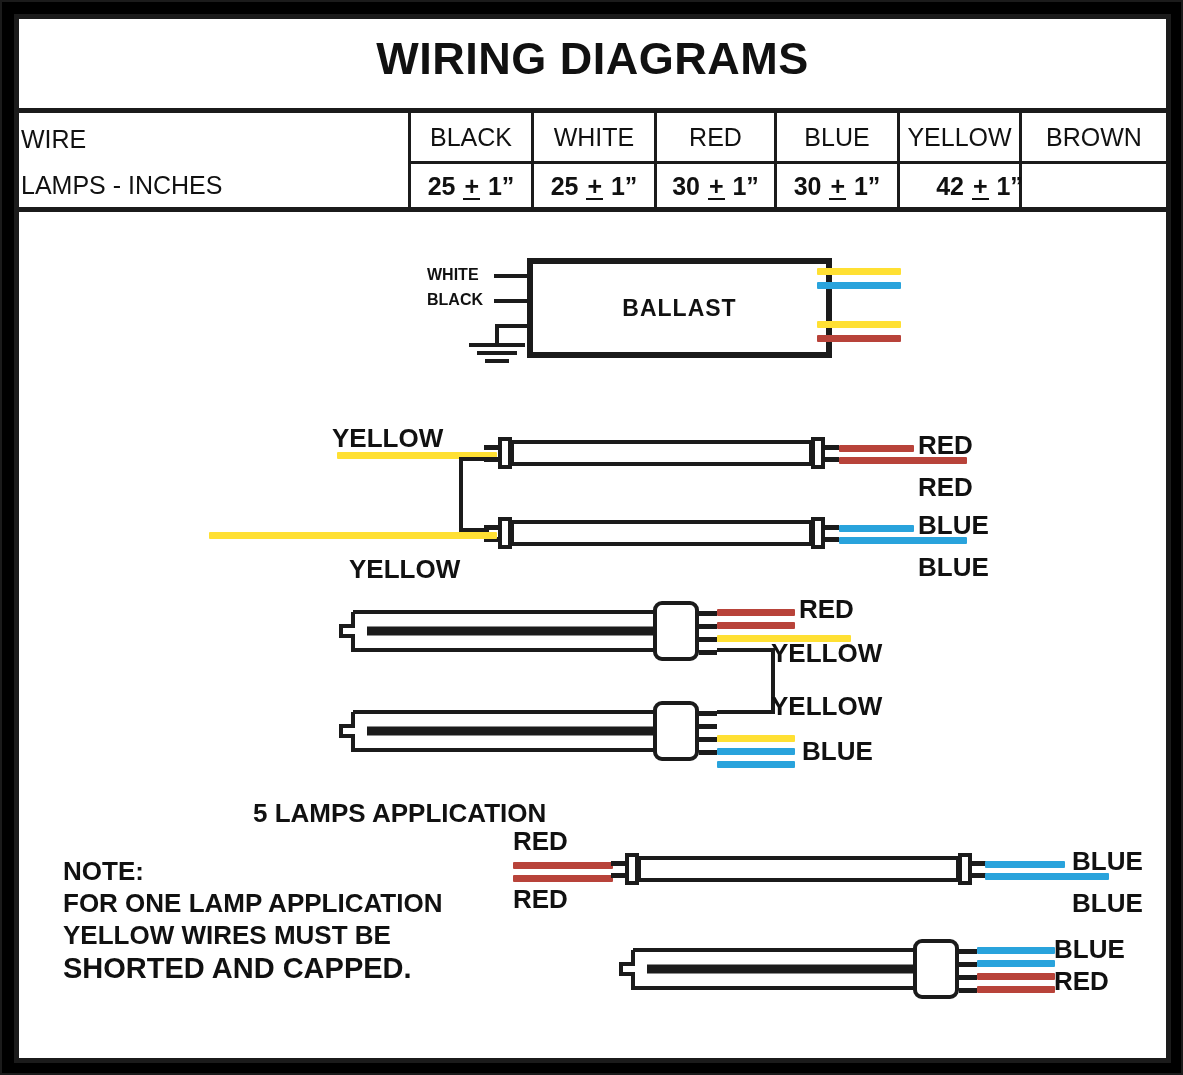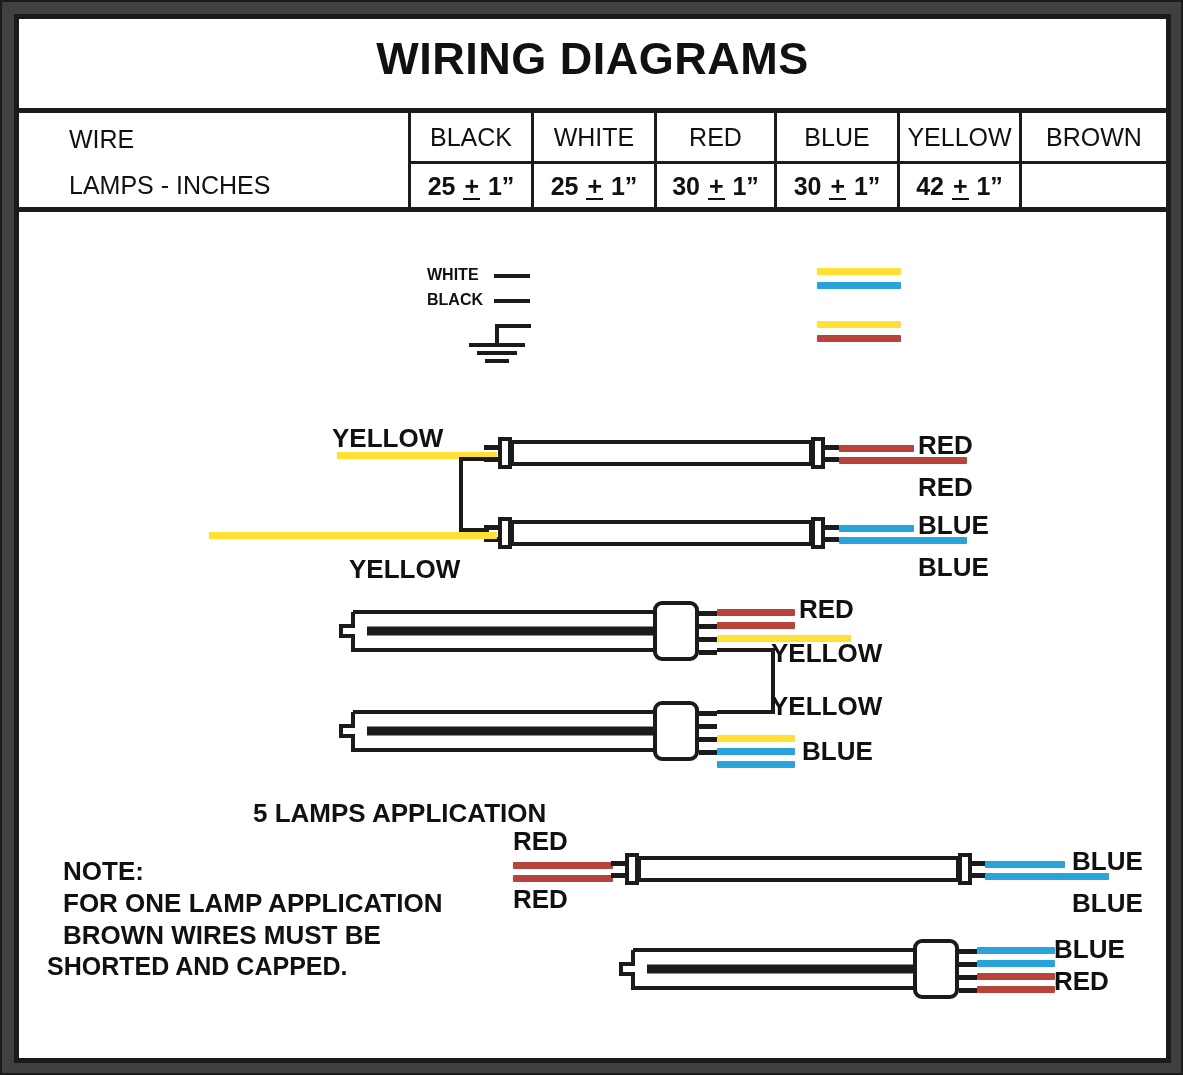--- a/index.html
+++ b/index.html
@@ -1,37 +1,37 @@
 <!DOCTYPE html>
 <html><head>
 <meta charset="utf-8">
 <style>
   html,body{margin:0;padding:0;background:#fff;}
   body{width:1183px;height:1075px;font-family:"Liberation Sans",sans-serif;color:#111;}
 
   #page{position:relative;width:1183px;height:1075px;box-sizing:border-box;
-        border:2px solid #1b1b1b;background:#404040;overflow:hidden;}
+        border:2px solid #1b1b1b;background:#000000;overflow:hidden;}
   #frame{position:absolute;left:12px;top:12px;width:1157px;height:1049px;
          box-sizing:border-box;border:5px solid #1b1b1b;background:#fff;}
 
   
   .title-row{position:absolute;left:0;top:0;width:100%;height:94px;
              border-bottom:5px solid #1b1b1b;box-sizing:border-box;}
   .title{position:absolute;left:0;right:0;top:14px;text-align:center;
          font-size:45px;font-weight:bold;letter-spacing:.5px;
          font-family:"Liberation Sans",sans-serif;}
 
   
   .tbl{position:absolute;left:0;top:94px;width:100%;height:99px;
        border-bottom:5px solid #1b1b1b;box-sizing:border-box;}
   .tbl .vline{position:absolute;top:0;bottom:0;width:3px;background:#1b1b1b;}
   .tbl .hline{position:absolute;left:389px;right:0;height:3px;background:#1b1b1b;}
   .lbl-cell{position:absolute;left:-4px;top:0;width:393px;height:100%;}
   .lbl-cell span{position:absolute;left:6px;font-size:25px;font-weight:400;
-                 font-family:"Liberation Sans",sans-serif;white-space:nowrap;margin-left:48px;}
+                 font-family:"Liberation Sans",sans-serif;white-space:nowrap;}
   .lbl-wire{top:12px;}
   .lbl-len{top:58px;}
   .hdr-cell,.val-cell{position:absolute;display:flex;align-items:center;
                       justify-content:center;font-family:"Liberation Sans",sans-serif;}
   .hdr-cell{top:0;height:48px;font-size:25px;font-weight:400;}
   .val-cell{top:51px;height:45px;font-size:25px;font-weight:bold;}
   .pm{position:relative;display:inline-block;padding:0 2px;}
   .pm::after{content:"";position:absolute;left:1px;right:1px;bottom:1px;
              height:2.5px;background:#111;}
 
@@ -105,33 +105,36 @@
     </div>
     <div class="val-cell" style="left:515px;width:120px;">
       <span>25</span>&nbsp;<span class="pm">+</span>&nbsp;<span>1”</span>
     </div>
     <div class="val-cell" style="left:638px;width:117px;">
       <span>30</span>&nbsp;<span class="pm">+</span>&nbsp;<span>1”</span>
     </div>
     <div class="val-cell" style="left:758px;width:120px;">
       <span>30</span>&nbsp;<span class="pm">+</span>&nbsp;<span>1”</span>
     </div>
-    <div class="val-cell" style="left:881px;width:119px;">
+    <div class="val-cell" style="left:881px;width:119px;padding-left:20px;">
       <span>42</span>&nbsp;<span class="pm">+</span>&nbsp;<span>1”</span>
     </div>
     <div class="val-cell" style="left:1003px;width:144px;"></div>
   </div>
 
   <div class="canvas">
 
     <div class="txt" style="left:408px;top:54px;font-size:16px;font-weight:bold;">WHITE</div>
     <div class="txt" style="left:408px;top:79px;font-size:16px;font-weight:bold;">BLACK</div>
     <div class="bk" style="left:475px;top:62px;width:36px;height:4px;"></div>
     <div class="bk" style="left:475px;top:87px;width:36px;height:4px;"></div>
 
+    <div class="ballast" style="left:508px;top:46px;width:293px;height:88px;">
+      <span>BALLAST</span>
+    </div>
 
     <div class="bk" style="left:476px;top:112px;width:4px;height:22px;"></div>
     <div class="bk" style="left:476px;top:112px;width:36px;height:4px;"></div>
     <div class="bk" style="left:450px;top:131px;width:56px;height:4px;"></div>
     <div class="bk" style="left:458px;top:139px;width:40px;height:4px;"></div>
     <div class="bk" style="left:466px;top:147px;width:24px;height:4px;"></div>
 
     <div class="wire" style="left:798px;top:56px;width:84px;background:#FFE033;"></div>
     <div class="wire" style="left:798px;top:70px;width:84px;background:#29A3DC;"></div>
     <div class="wire" style="left:798px;top:109px;width:84px;background:#FFE033;"></div>
@@ -215,22 +218,22 @@
     <div class="txt b" style="left:752px;top:479px;font-size:26px;">YELLOW</div>
     <div class="wire" style="left:698px;top:523px;width:78px;background:#FFE033;"></div>
     <div class="wire" style="left:698px;top:536px;width:78px;background:#29A3DC;"></div>
     <div class="txt b" style="left:783px;top:524px;font-size:26px;">BLUE</div>
     <div class="wire" style="left:698px;top:549px;width:78px;background:#29A3DC;"></div>
 
     <div class="txt b" style="left:234px;top:586px;font-size:26px;">5 LAMPS APPLICATION</div>
 
     <div class="txt b" style="left:44px;top:644px;font-size:26px;text-align:right;">NOTE:</div>
     <div class="txt b" style="left:44px;top:676px;font-size:26px;">FOR ONE LAMP APPLICATION</div>
-    <div class="txt b" style="left:44px;top:708px;font-size:26px;">BROWN WIRES MUST BE</div>
-    <div class="txt b" style="left:28px;top:740px;font-size:25px;">SHORTED AND CAPPED.</div>
+    <div class="txt b" style="left:44px;top:708px;font-size:26px;">YELLOW WIRES MUST BE</div>
+    <div class="txt b" style="left:44px;top:740px;font-size:29px;">SHORTED AND CAPPED.</div>
 
     <div class="txt b" style="left:494px;top:614px;font-size:26px;">RED</div>
     <div class="wire" style="left:494px;top:650px;width:100px;background:#B8433A;"></div>
     <div class="wire" style="left:494px;top:663px;width:100px;background:#B8433A;"></div>
     <div class="txt b" style="left:494px;top:672px;font-size:26px;">RED</div>
 
     <div class="lamp" style="left:592px;top:644px;width:375px;height:26px;">
       <div class="tube"></div>
       <div class="cap l"></div>
       <div class="cap r"></div>

